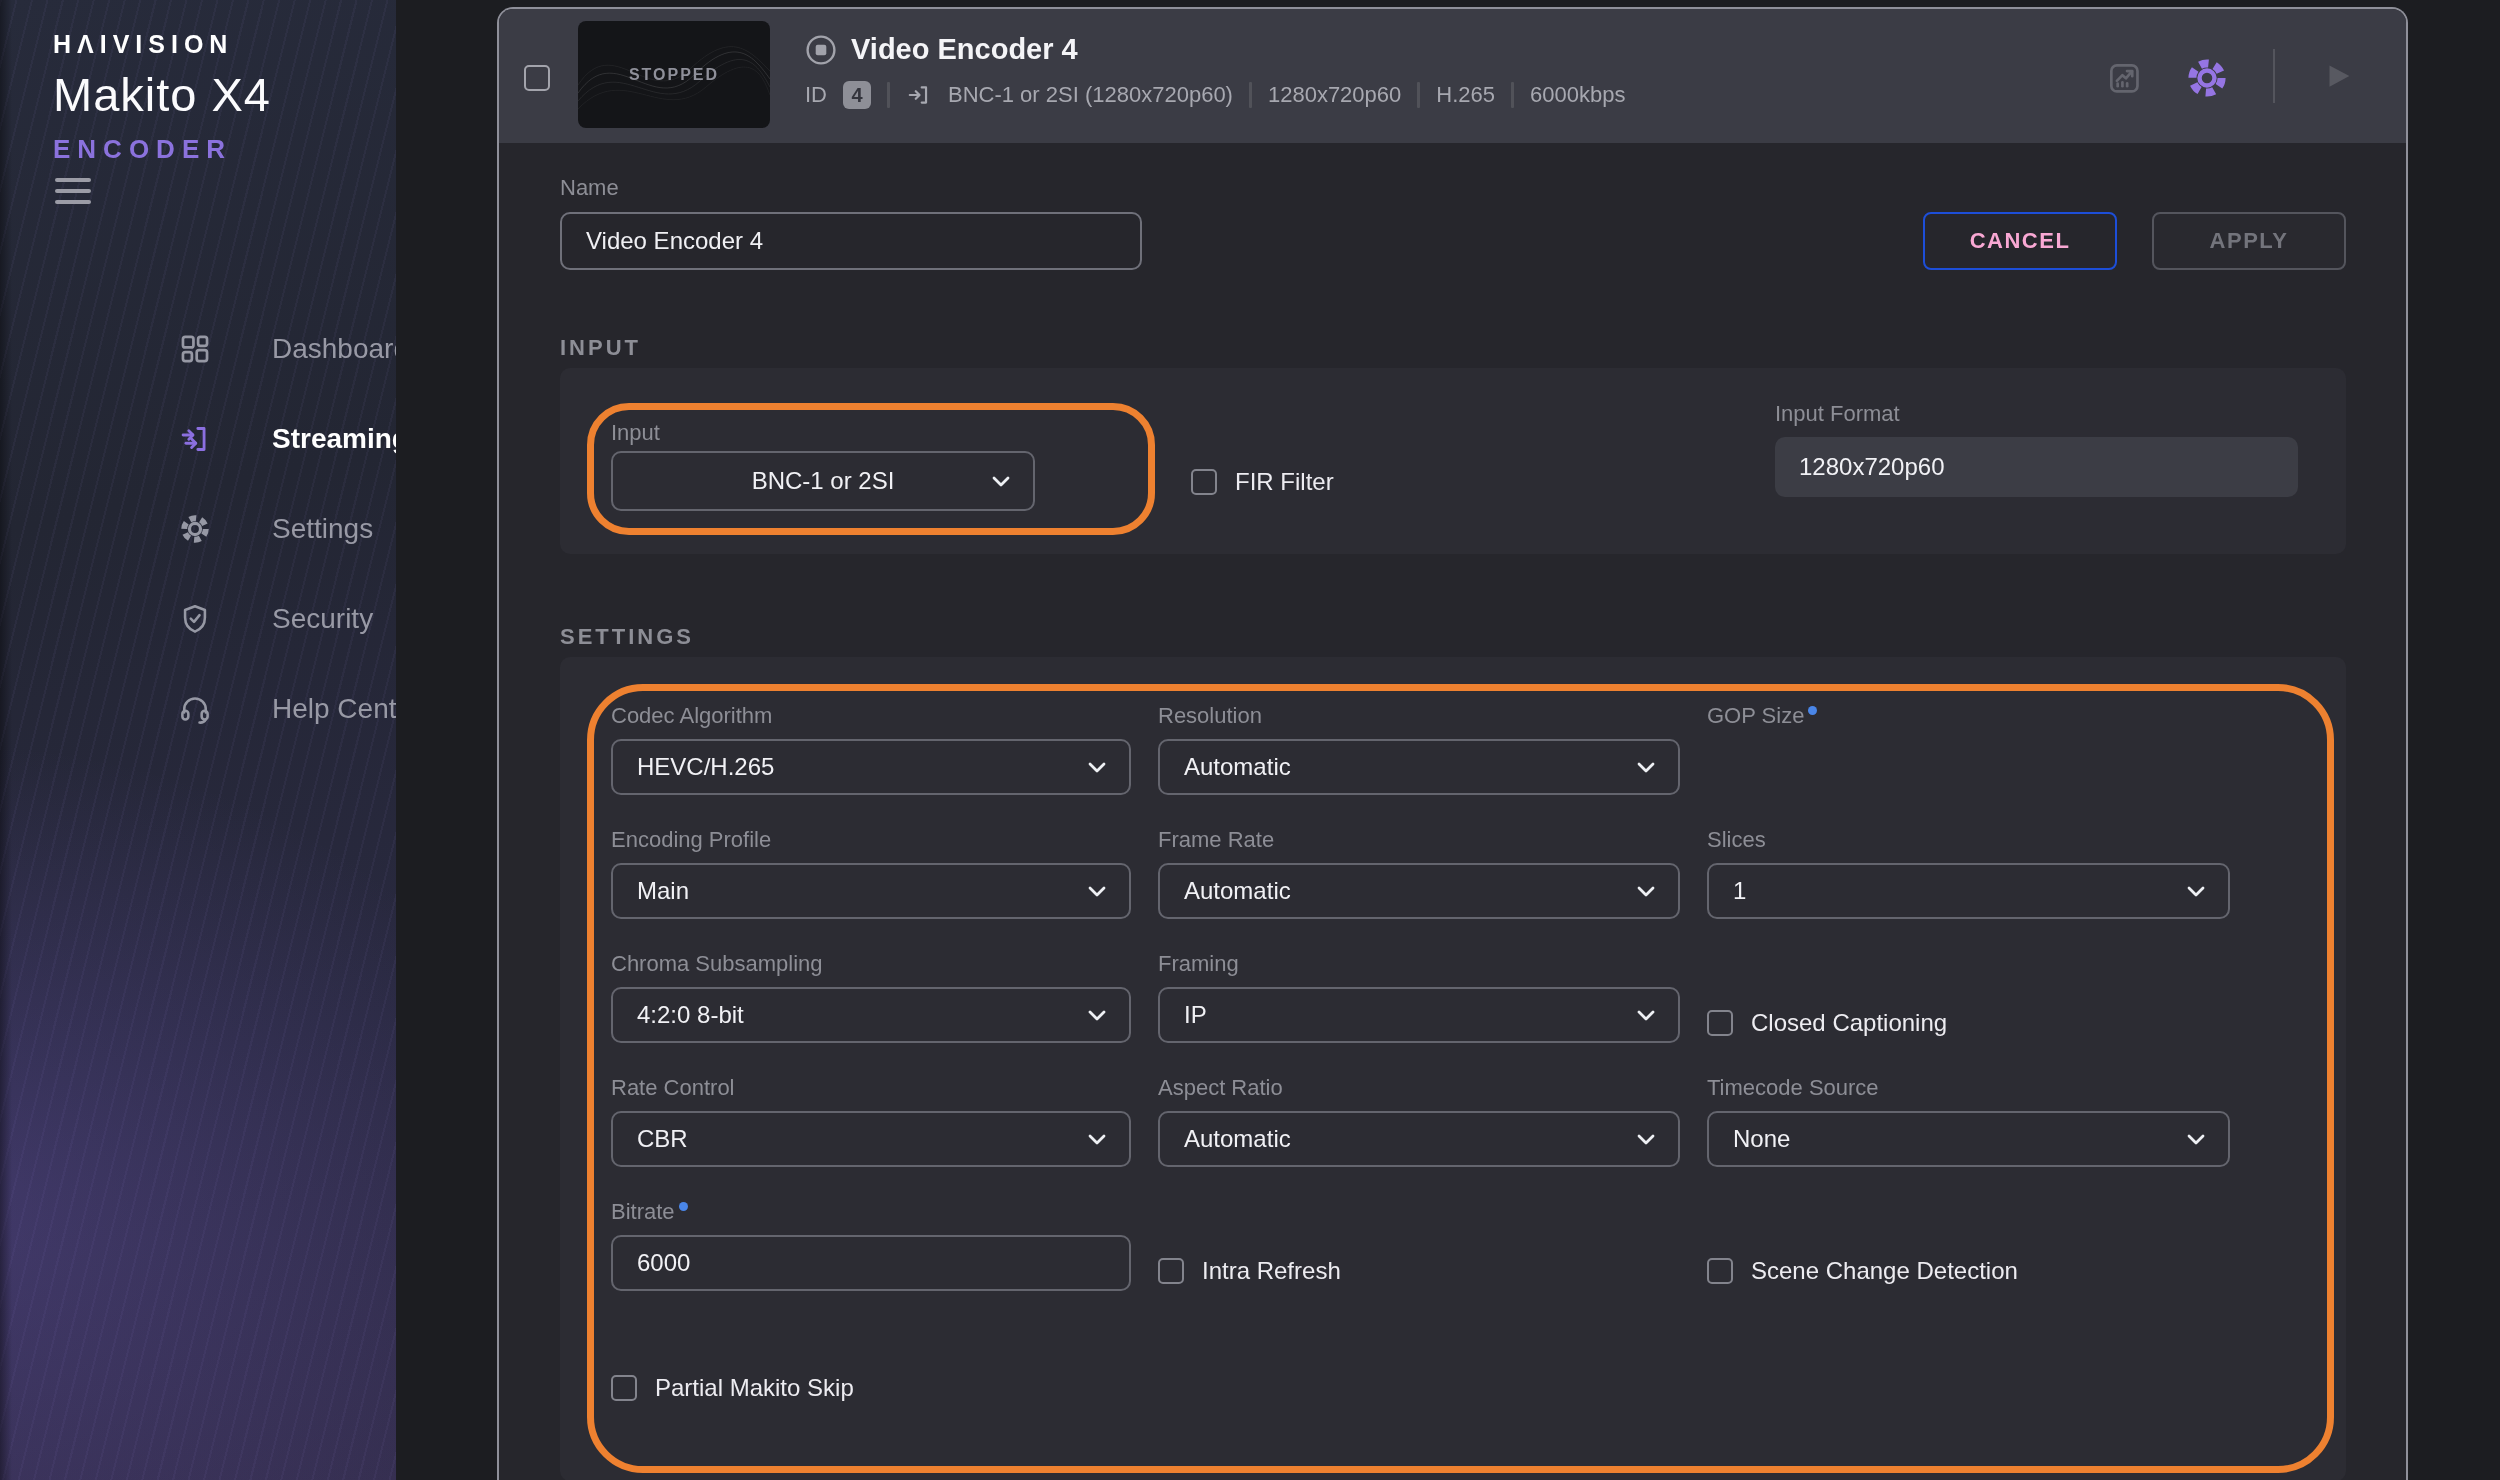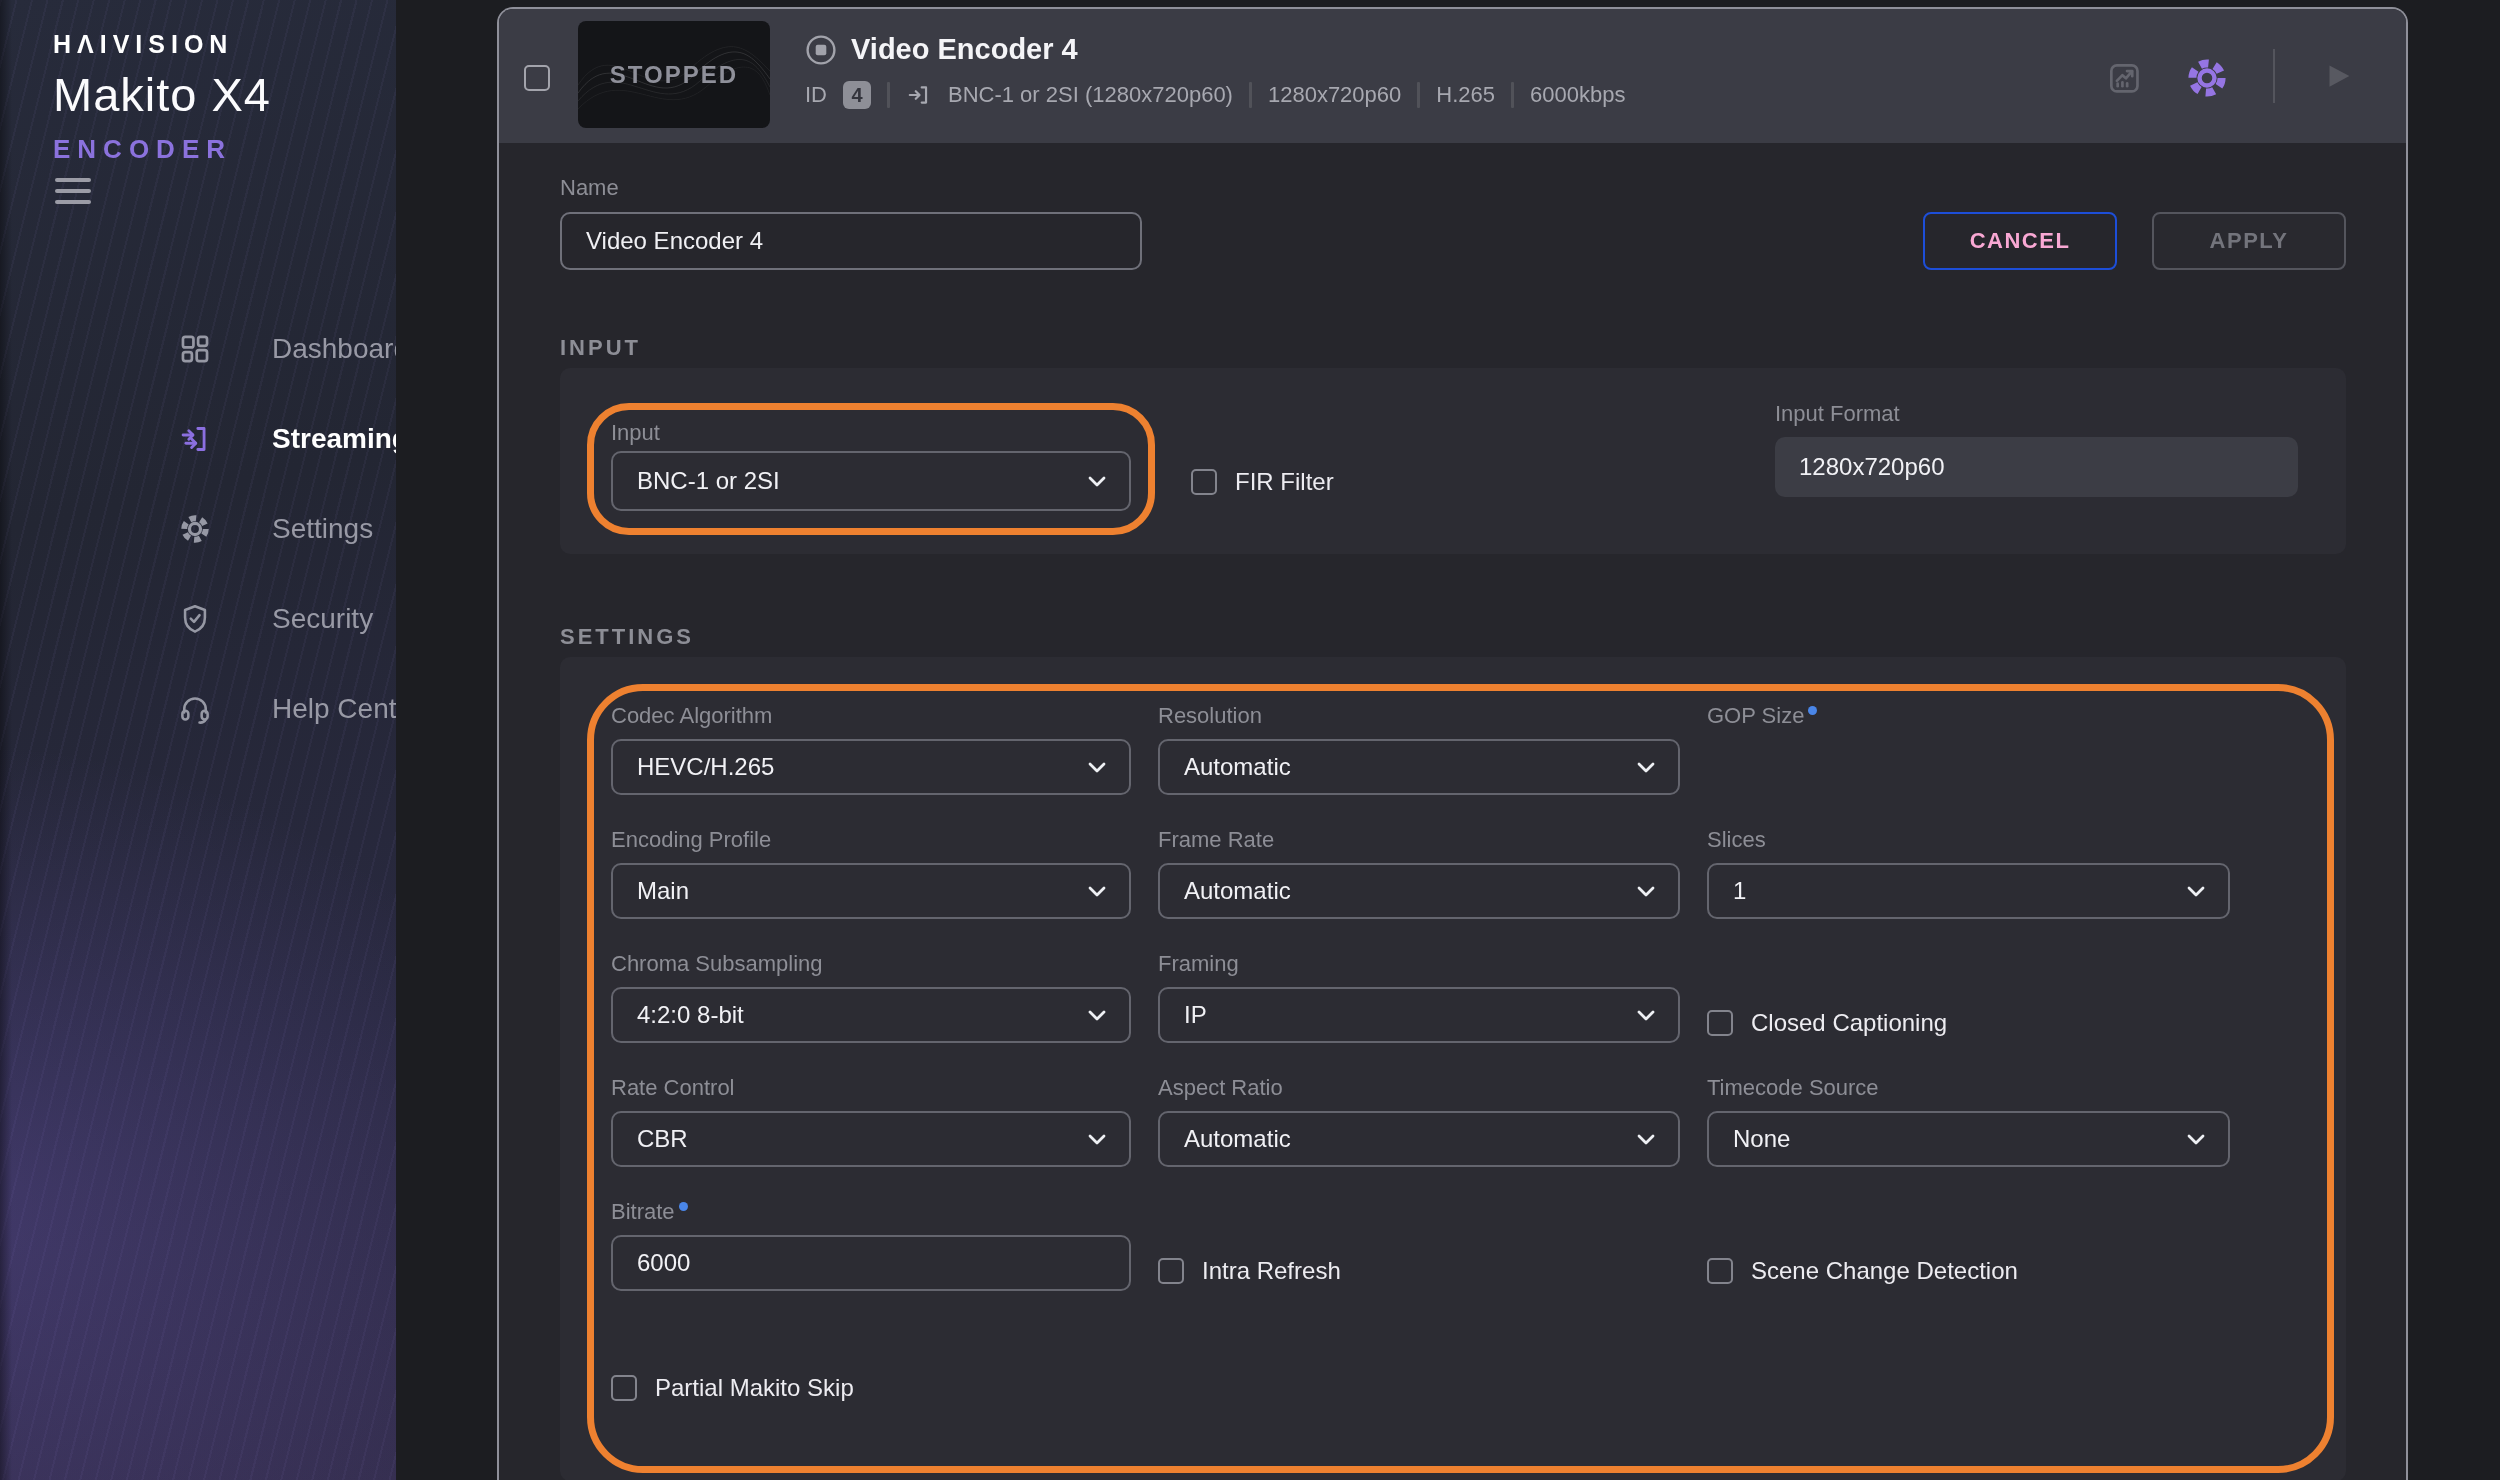--- a/index.html
+++ b/index.html
@@ -35,21 +35,21 @@
   
   .panel{position:absolute;left:497px;top:7px;width:1911px;height:1473px;
     background:#26262c;border:2px solid #8f909a;border-bottom:none;
     border-radius:16px 16px 0 0;overflow:hidden;}
   .panel-header{position:absolute;left:0;top:0;width:100%;height:134px;background:#3b3c45;}
   .hdr-checkbox{position:absolute;left:25px;top:56px;width:26px;height:26px;
     border:2px solid #a3a4ac;border-radius:5px;cursor:pointer;}
   .thumb{position:absolute;left:79px;top:12px;width:192px;height:107px;background:#141518;
     border-radius:8px;display:flex;align-items:center;justify-content:center;overflow:hidden;}
   .thumb svg.waves{position:absolute;inset:0;}
-  .thumb-label{position:relative;z-index:1;color:#8f909a;font-size:24px;
+  .thumb-label{position:relative;z-index:1;color:#8f909a;font-size:16px;
     font-weight:600;letter-spacing:2px;}
   .title-wrap{position:absolute;left:306px;top:24px;}
   .title-row{display:flex;align-items:center;gap:14px;}
   .stop-icon{width:32px;height:32px;color:#a2a3ab;}
   .stop-icon svg{width:100%;height:100%;display:block;}
   .enc-title{font-size:29px;font-weight:700;color:#f4f4f7;}
   .meta-row{display:flex;align-items:center;gap:16px;margin-top:15px;
     font-size:22px;color:#a7a8b0;}
   .id-badge{width:28px;height:28px;background:#8e8f97;border-radius:6px;color:#33343c;
     font-size:20px;font-weight:700;display:flex;align-items:center;justify-content:center;}
@@ -86,21 +86,21 @@
     padding:9px 0 0 17px;}
   .ring-input .control{margin-top:4px;}
   .control{height:60px;border:2px solid #64656e;border-radius:10px;color:#f1f1f5;
     font-size:24px;padding:0 24px;display:flex;align-items:center;position:relative;
     background:transparent;}
   .control.select{cursor:pointer;}
   .control .chev{position:absolute;right:20px;top:50%;transform:translateY(-50%);
     width:24px;height:24px;color:#eef0f4;}
   .control .chev svg{width:100%;height:100%;display:block;}
   .control.readonly{background:#3c3d45;border:none;cursor:default;}
-  .w520{width:520px;} .w523{width:523px;}
+  .w520{width:424px;justify-content:center;} .w523{width:523px;}
   .fir-cell{position:absolute;left:631px;top:100px;}
   .fmt-cell{position:absolute;left:1215px;top:32px;}
   .fmt-cell .control{margin-top:9px;}
   .checkbox-row{display:flex;align-items:center;gap:18px;cursor:pointer;}
   .cb{width:26px;height:26px;border:2px solid #83848d;border-radius:5px;flex:none;}
   .cb-label{font-size:24px;color:#edecf1;white-space:nowrap;}
   .settings-card{margin-top:6px;height:824px;position:relative;}
   .ring-settings{left:27px;top:27px;right:12px;height:789px;border-radius:56px;
     padding:11px 26px 0 17px;}
   .settings-grid{display:grid;grid-template-columns:520px 522px 523px;column-gap:27px;

